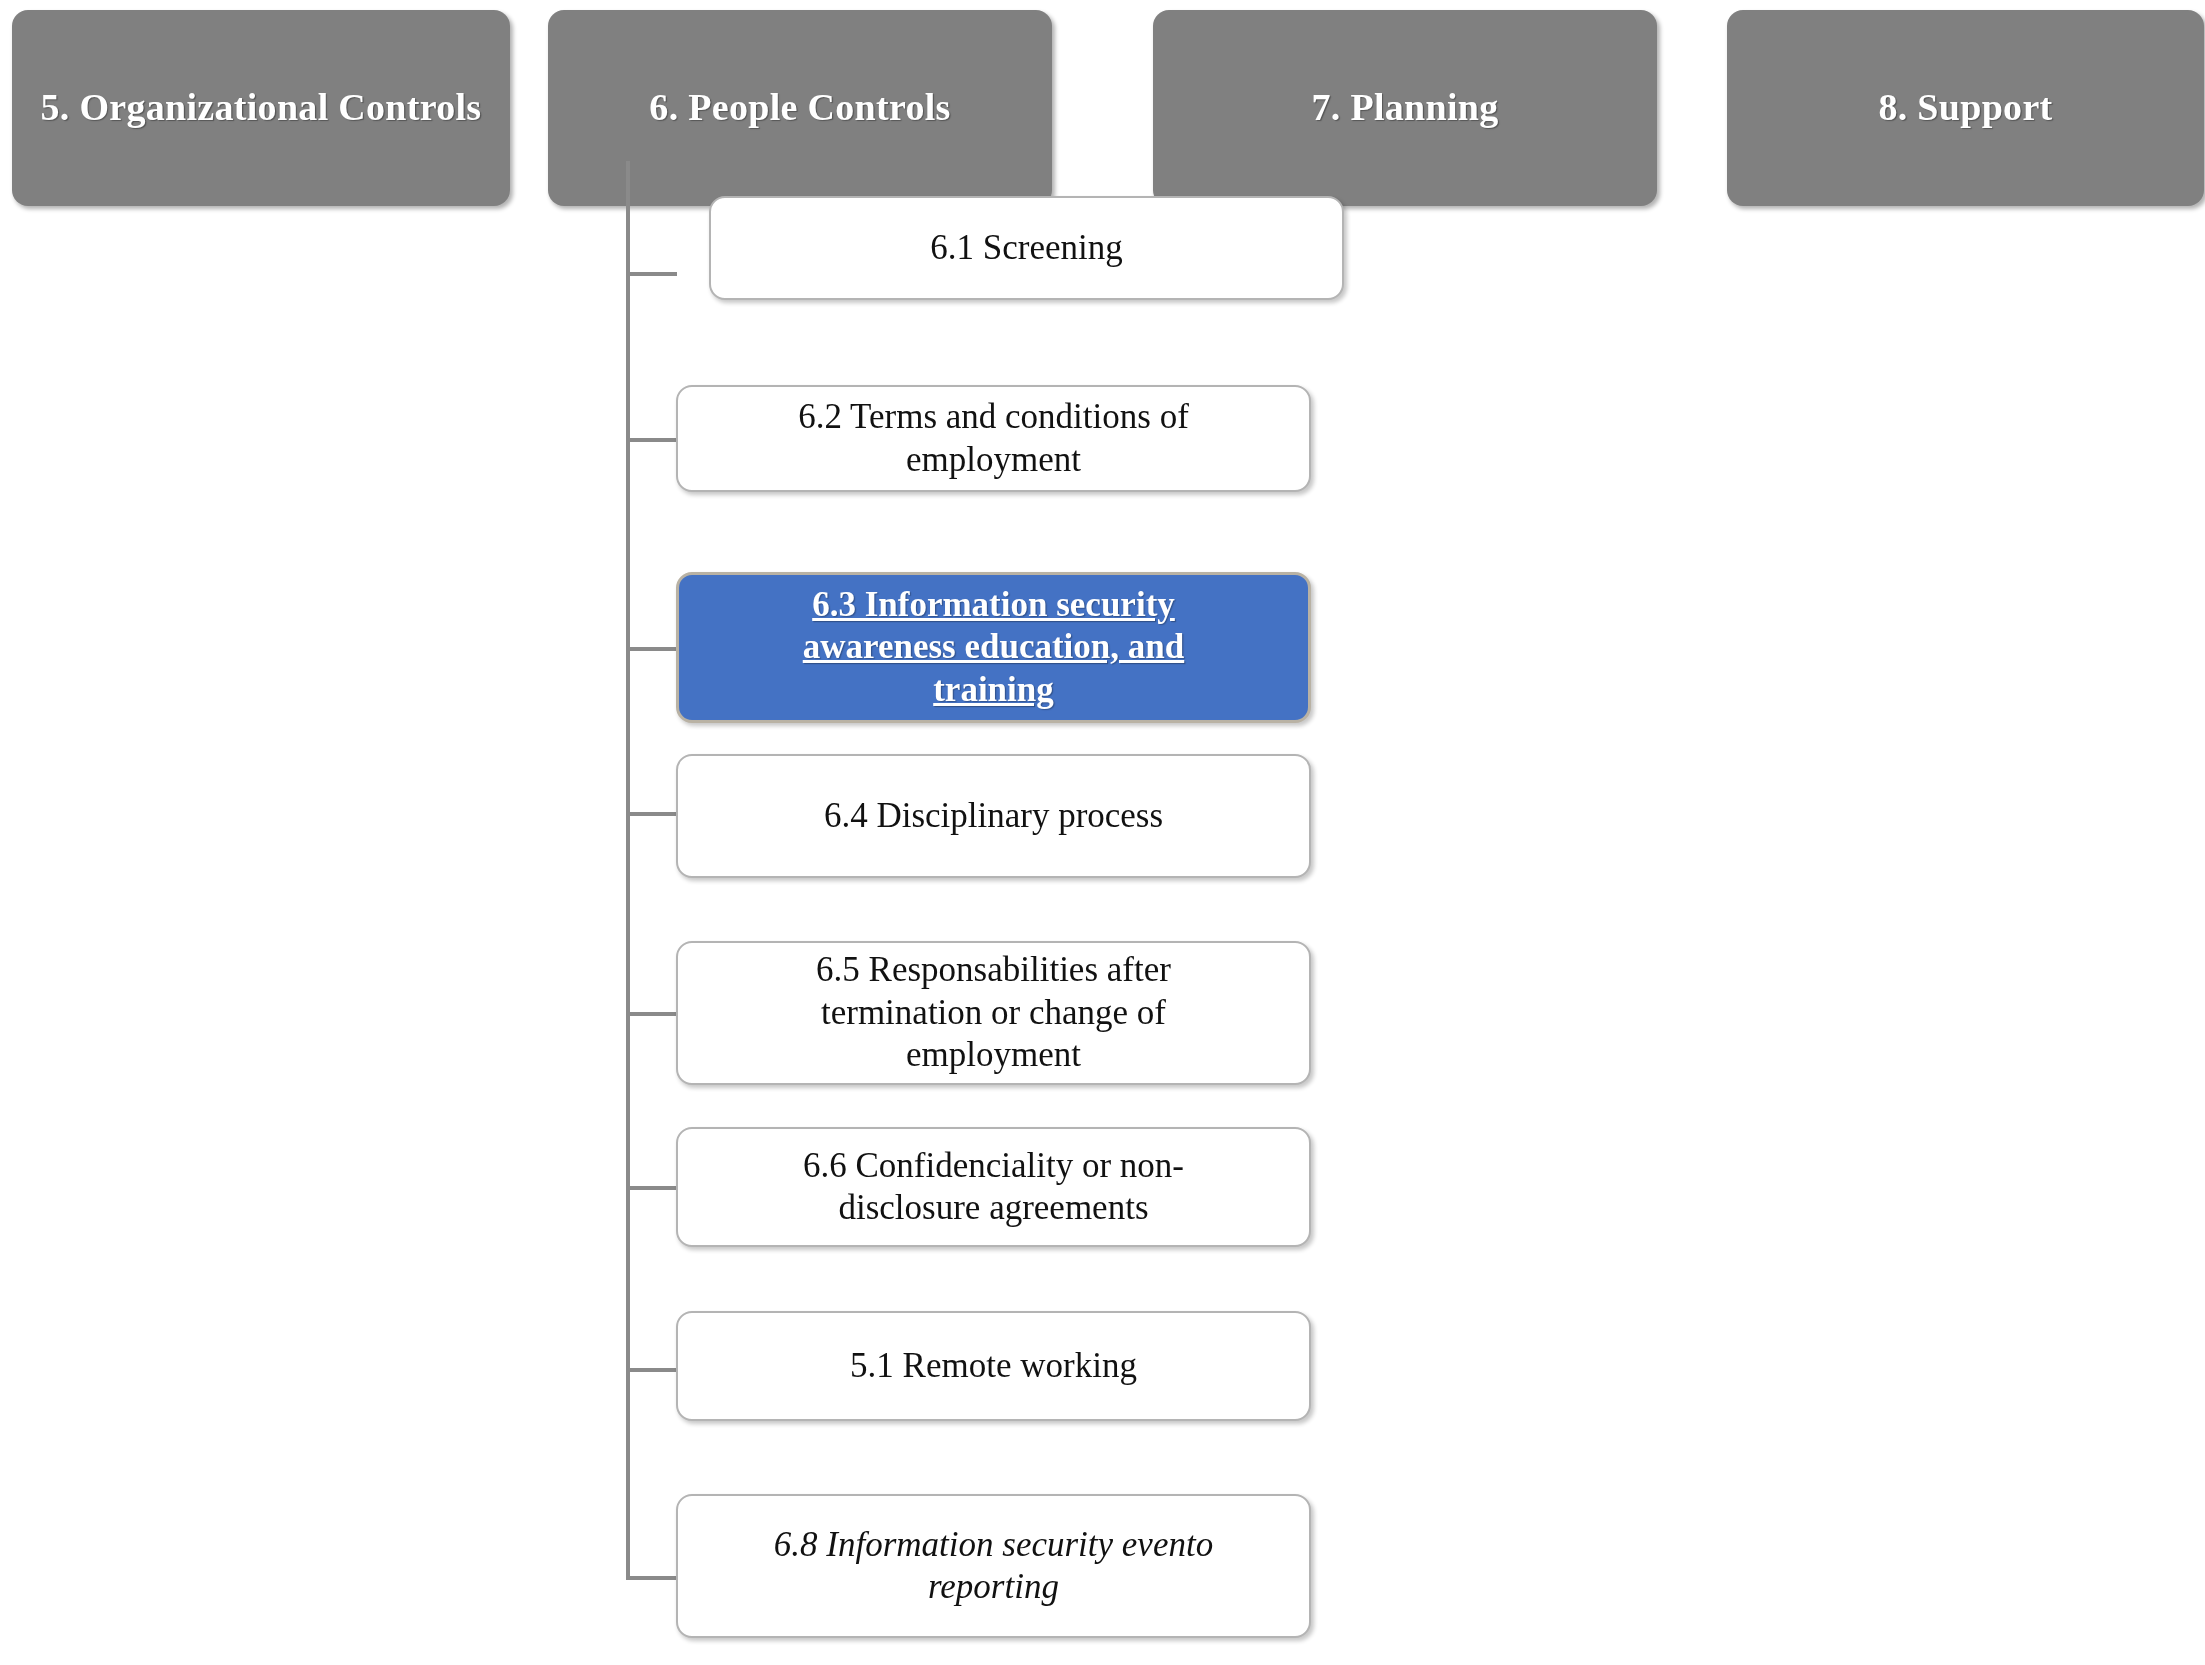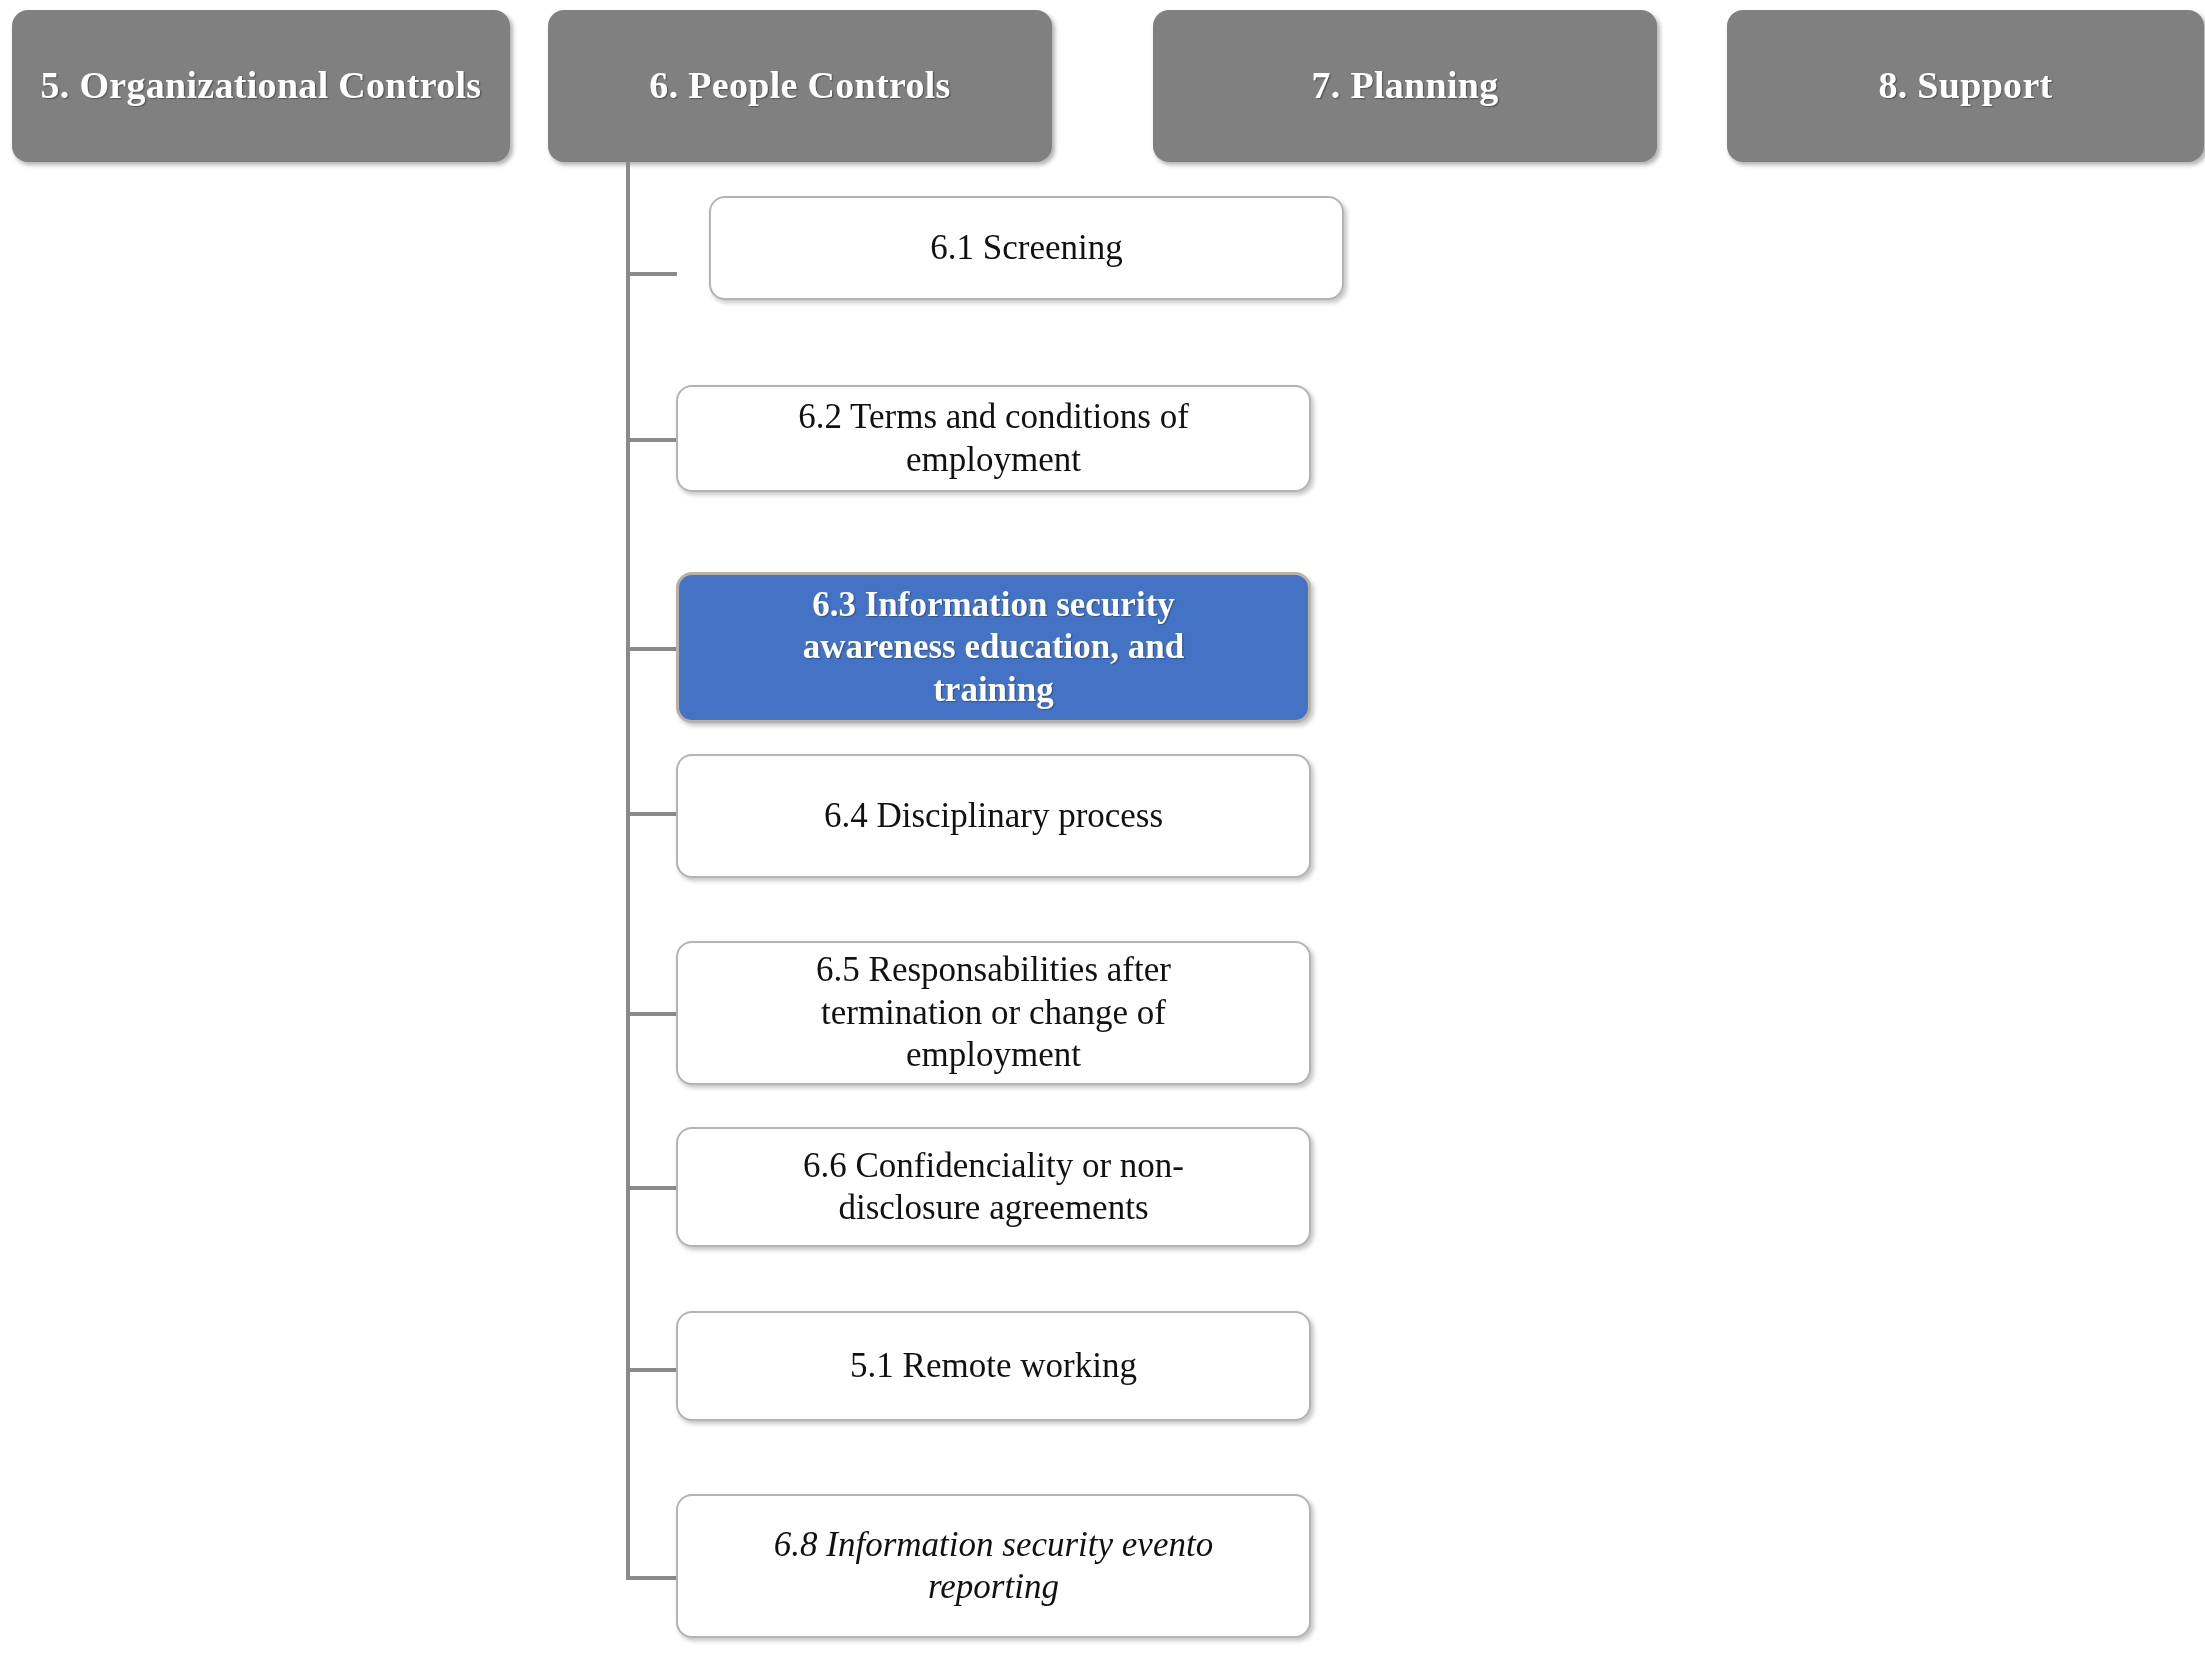--- a/index.html
+++ b/index.html
@@ -19,21 +19,21 @@
     position: absolute;
     left: 0; top: 0;
     width: 2205px;
     height: 1666px;
   }
 
   
   .header-box {
     position: absolute;
     top: 9.7px;
-    height: 152px;
+    height: 196px;
     background: #808080;
     border-radius: 16px;
     box-shadow: 2.4px 3px 4.2px rgba(0,0,0,0.30);
     display: flex;
     align-items: center;
     justify-content: center;
     box-sizing: border-box;
     padding: 0 13.4px;
   }
   .header-box .hb-label {
@@ -93,20 +93,21 @@
 
   
   .node-box.highlight {
     background: #4472C4;
     border: 3px solid #b9b2a4;
   }
   .node-box.highlight .nb-label {
     color: #ffffff;
     font-weight: bold;
     text-shadow: 1.2px 1.2px 1.2px rgba(0,0,0,0.28);
+    text-decoration: underline;
   }
 
   #node-0 { top: 196px;  height: 104px; margin-left: 33px; }
   #node-1 { top: 385px;  height: 107px; }
   #node-2 { top: 572px;  height: 151px; }
   #node-3 { top: 754px; height: 124px; }
   #node-4 { top: 941px; height: 144px; }
   #node-5 { top: 1127px; height: 120px; }
   #node-6 { top: 1311px; height: 110px; }
   #node-7 { top: 1494px; height: 144px; font-style: italic; }

